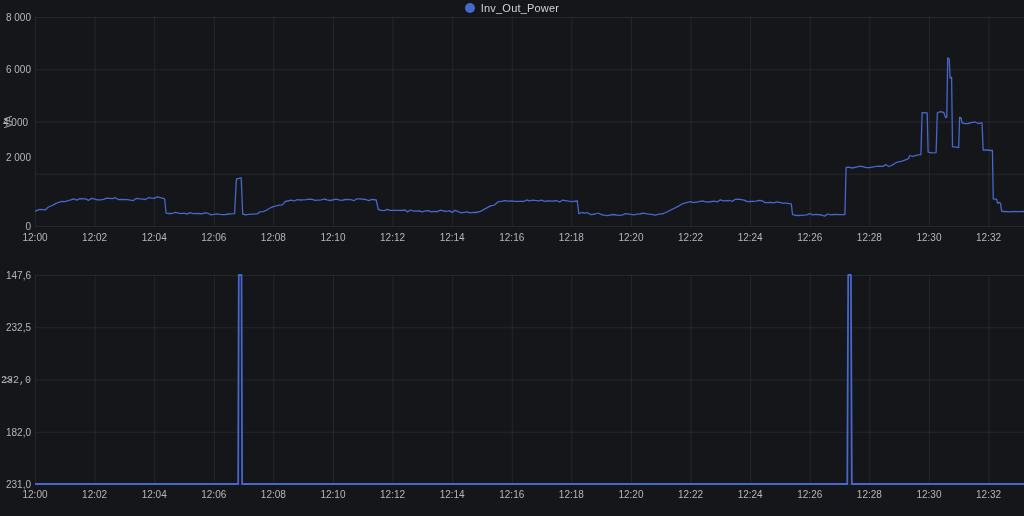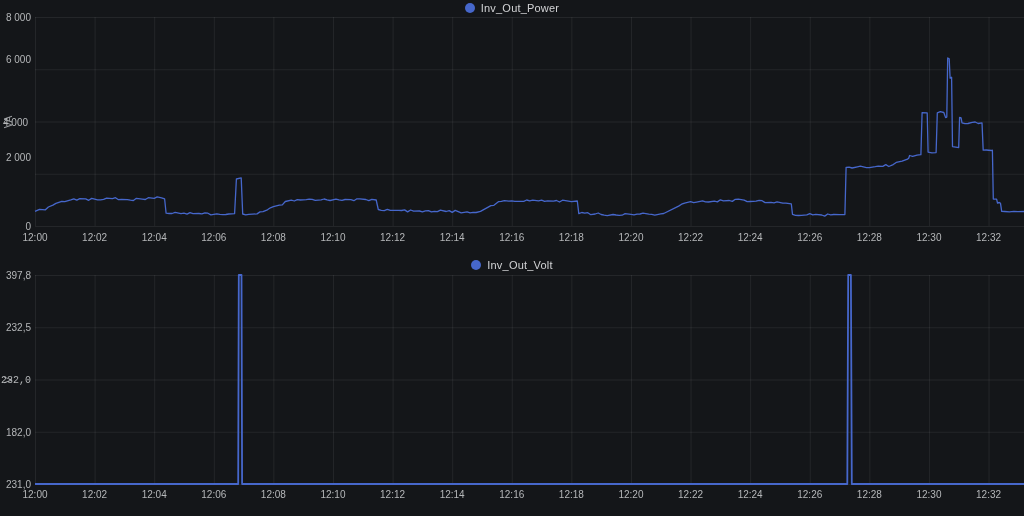--- a/index.html
+++ b/index.html
@@ -72,30 +72,26 @@
         <div class="tick-label x-tick" style="left: 630.963px; top: 232px;">12:20</div>
         <div class="tick-label x-tick" style="left: 690.559px; top: 232px;">12:22</div>
         <div class="tick-label x-tick" style="left: 750.155px; top: 232px;">12:24</div>
         <div class="tick-label x-tick" style="left: 809.751px; top: 232px;">12:26</div>
         <div class="tick-label x-tick" style="left: 869.348px; top: 232px;">12:28</div>
         <div class="tick-label x-tick" style="left: 928.944px; top: 232px;">12:30</div>
         <div class="tick-label x-tick" style="left: 988.54px; top: 232px;">12:32</div>
         <div class="tick-label y-tick" style="left: 0px; top: 226px;">0</div>
         <div class="tick-label y-tick" style="left: 0px; top: 157px;">2 000</div>
         <div class="tick-label y-tick" style="left: 0px; top: 121.5px; text-align: center;">4 000</div>
-        <div class="tick-label y-tick" style="left: 0px; top: 59px;">6 000</div>
+        <div class="tick-label y-tick" style="left: 0px; top: 69px;">6 000</div>
         <div class="tick-label y-tick" style="left: 0px; top: 17px;">8 000</div>
       </div>
   </div>
 
   <div class="panel" id="panel-volt">
-    <div class="legend">
-      <span class="legend-dot" id="dot-1" style="background: rgb(70, 103, 203);"></span>
-      <span class="legend-label">Inv_Out_Volt</span>
-    </div>
     <svg class="plot-svg" id="plot-1" width="1024" height="268">
         <line x1="35.5" y1="27" x2="35.5" y2="236" stroke="rgba(255,255,255,0.07)" stroke-width="1"></line>
         <line x1="95.09626393492016" y1="27" x2="95.09626393492016" y2="236" stroke="rgba(255,255,255,0.07)" stroke-width="1"></line>
         <line x1="154.69252786984032" y1="27" x2="154.69252786984032" y2="236" stroke="rgba(255,255,255,0.07)" stroke-width="1"></line>
         <line x1="214.28879180476048" y1="27" x2="214.28879180476048" y2="236" stroke="rgba(255,255,255,0.07)" stroke-width="1"></line>
         <line x1="273.88505573968064" y1="27" x2="273.88505573968064" y2="236" stroke="rgba(255,255,255,0.07)" stroke-width="1"></line>
         <line x1="333.48131967460085" y1="27" x2="333.48131967460085" y2="236" stroke="rgba(255,255,255,0.07)" stroke-width="1"></line>
         <line x1="393.07758360952096" y1="27" x2="393.07758360952096" y2="236" stroke="rgba(255,255,255,0.07)" stroke-width="1"></line>
         <line x1="452.6738475444412" y1="27" x2="452.6738475444412" y2="236" stroke="rgba(255,255,255,0.07)" stroke-width="1"></line>
         <line x1="512.2701114793613" y1="27" x2="512.2701114793613" y2="236" stroke="rgba(255,255,255,0.07)" stroke-width="1"></line>
@@ -130,17 +126,17 @@
         <div class="tick-label x-tick" style="left: 690.559px; top: 241px;">12:22</div>
         <div class="tick-label x-tick" style="left: 750.155px; top: 241px;">12:24</div>
         <div class="tick-label x-tick" style="left: 809.751px; top: 241px;">12:26</div>
         <div class="tick-label x-tick" style="left: 869.348px; top: 241px;">12:28</div>
         <div class="tick-label x-tick" style="left: 928.944px; top: 241px;">12:30</div>
         <div class="tick-label x-tick" style="left: 988.54px; top: 241px;">12:32</div>
         <div class="tick-label y-tick" style="left: 0px; top: 236px;">231,0</div>
         <div class="tick-label y-tick" style="left: 0px; top: 183.75px;">182,0</div>
         <div class="tick-label y-tick" style="left: 0px; top: 131.5px; font-family: Liberation Mono, monospace;">232,0</div>
         <div class="tick-label y-tick" style="left: 0px; top: 79.25px;">232,5</div>
-        <div class="tick-label y-tick" style="left: 0px; top: 27px;">397,8</div>
+        <div class="tick-label y-tick" style="left: 0px; top: 27px;">147,6</div>
       </div>
   </div>
 
 </div>
 
 </body></html>

